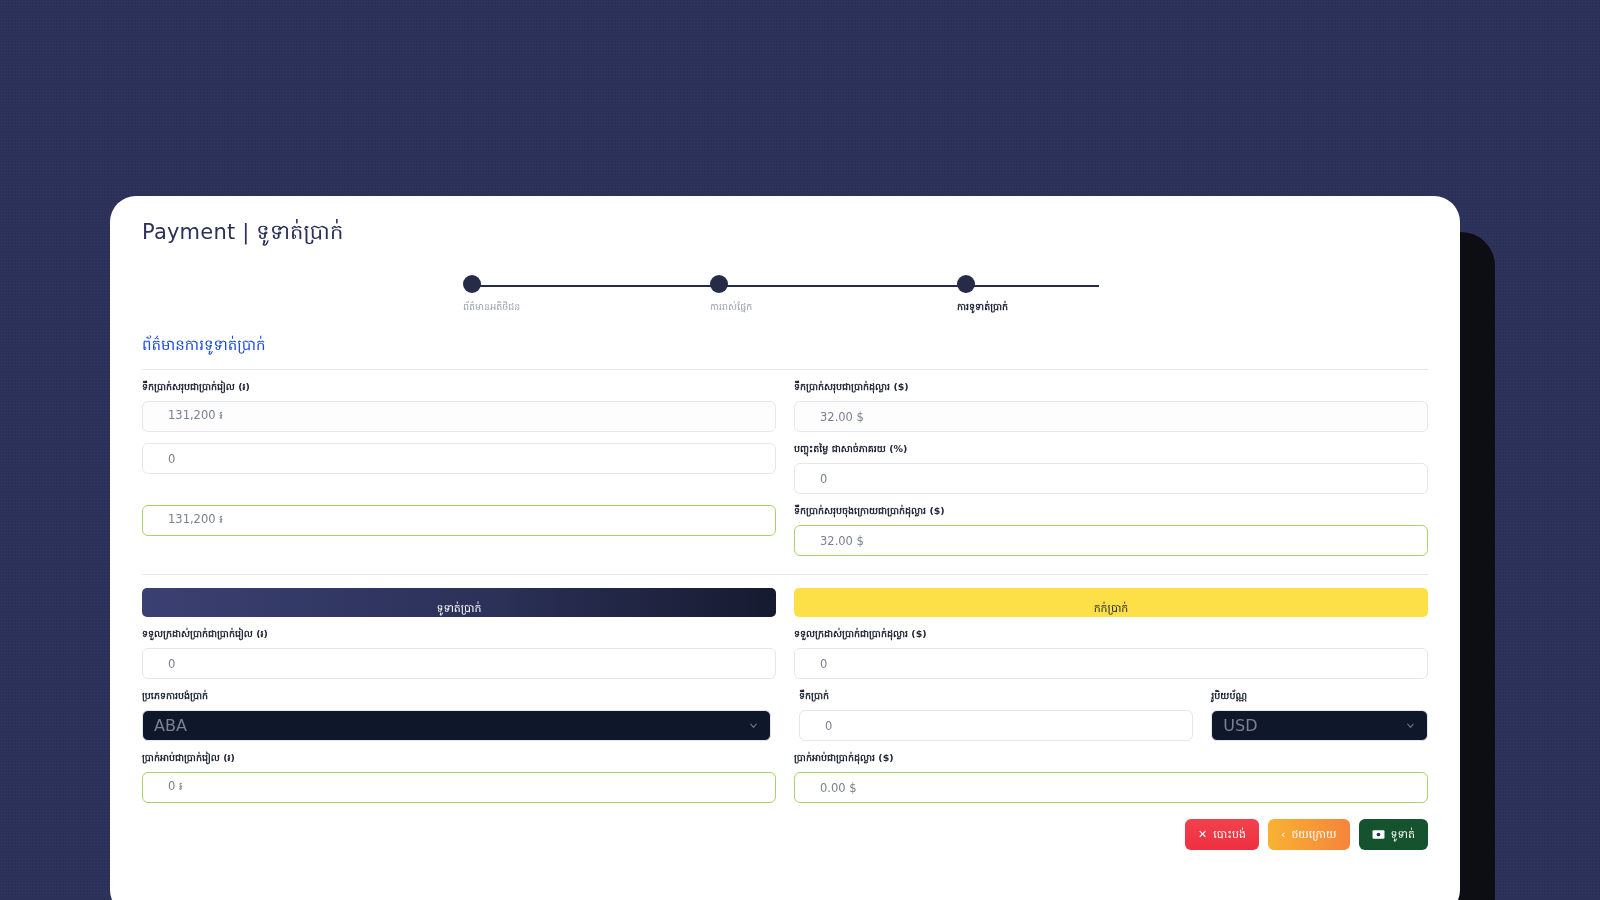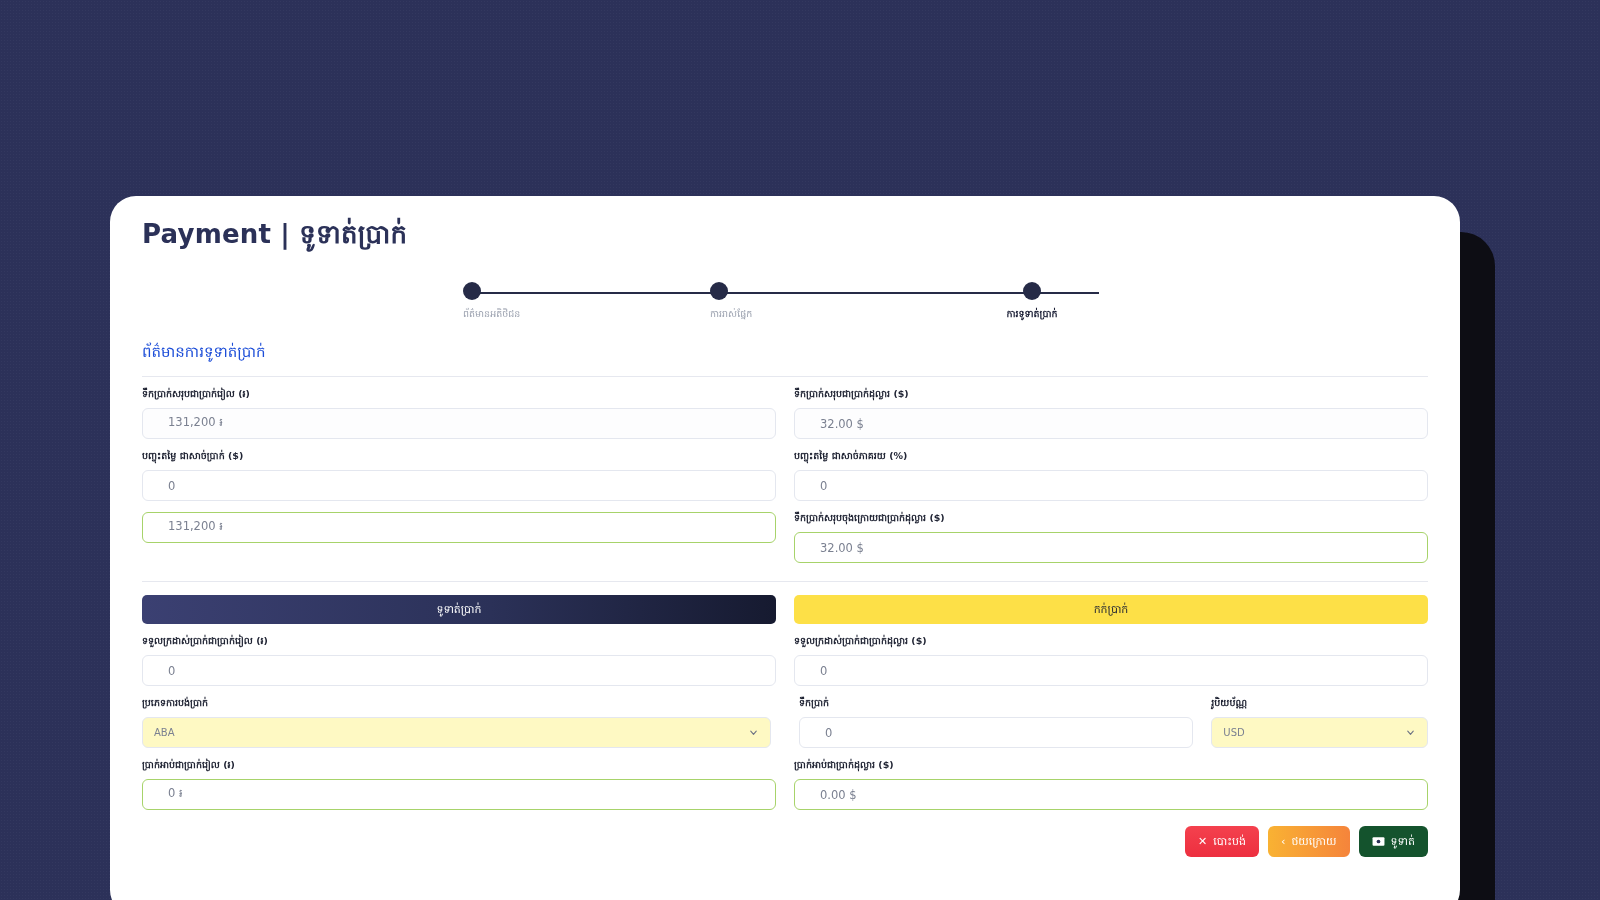--- a/index.html
+++ b/index.html
@@ -55,23 +55,23 @@
 
   #app-inner {
     position: relative;
     width: 1318px;
     margin: 0 auto;
     padding-top: 22px;
   }
 
   
   .page-title {
-    font-size: 26px;
+    font-size: 21px;
     color: #2b3158;
-    font-weight: 700;
+    font-weight: 400;
     letter-spacing: 0.2px;
     padding-left: 16px;
   }
 
   
   .stepper {
     position: relative;
     margin: 26px auto 0 auto;
     width: 644px;
     height: 54px;
@@ -91,21 +91,21 @@
     justify-content: space-between;
   }
   .step {
     position: relative;
     width: 150px;
     display: flex;
     flex-direction: column;
     align-items: flex-start;
   }
   .step:first-child { align-items: flex-start; }
-  .step:last-child  { align-items: center; }
+  .step:last-child  { align-items: flex-start; }
   .step-dot {
     width: 18px;
     height: 18px;
     border-radius: 50%;
     background: #262b47;
     position: relative;
     z-index: 2;
   }
   .step-label {
     margin-top: 8px;
@@ -163,23 +163,23 @@
     align-items: center;
   }
   .input.green { border-color: #a7d36a; }
   .input.readonlyish { background: #fdfdfe; }
 
   .select {
     width: 100%;
     height: 31px;
     border: 1px solid #e4e7ef;
     border-radius: 6px;
-    background: #fef9c3;
+    background: #0f172a;
     padding: 0 11px;
-    font-size: 10px;
+    font-size: 16px;
     color: #7b8191;
     display: flex;
     align-items: center;
     justify-content: space-between;
   }
   .chev {
     width: 11px;
     height: 11px;
     color: #6d7384;
     flex: 0 0 auto;
@@ -194,21 +194,21 @@
   .tabs {
     display: grid;
     grid-template-columns: 1fr 1fr;
     column-gap: 18px;
     padding: 13px 16px 0 16px;
   }
   .tab {
     height: 29px;
     border-radius: 5px;
     display: flex;
-    align-items: center;
+    align-items: flex-end;
     justify-content: center;
     font-size: 11px;
   }
   .tab.active {
     background: linear-gradient(90deg, #3b4072 0%, #2b3158 55%, #161a30 100%);
     color: #ffffff;
   }
   .tab.inactive {
     background: #fde047;
     color: #1f2333;
@@ -292,21 +292,20 @@
         <label class="field-label">ទឹកប្រាក់សរុបជាប្រាក់រៀល (៛)</label>
         <div class="input readonlyish">131,200 ៛</div>
       </div>
 
       <div class="field">
         <label class="field-label">ទឹកប្រាក់សរុបជាប្រាក់ដុល្លារ ($)</label>
         <div class="input readonlyish">32.00 $</div>
       </div>
 
       <div class="field">
-        <label class="field-label">បញ្ចុះតម្លៃ ជាសាច់ប្រាក់ ($)</label>
         <div class="input">0</div>
       </div>
 
       <div class="field">
         <label class="field-label">បញ្ចុះតម្លៃ ជាសាច់ភាគរយ (%)</label>
         <div class="input">0</div>
       </div>
 
       <div class="field">
         <div class="input green">131,200 ៛</div>

